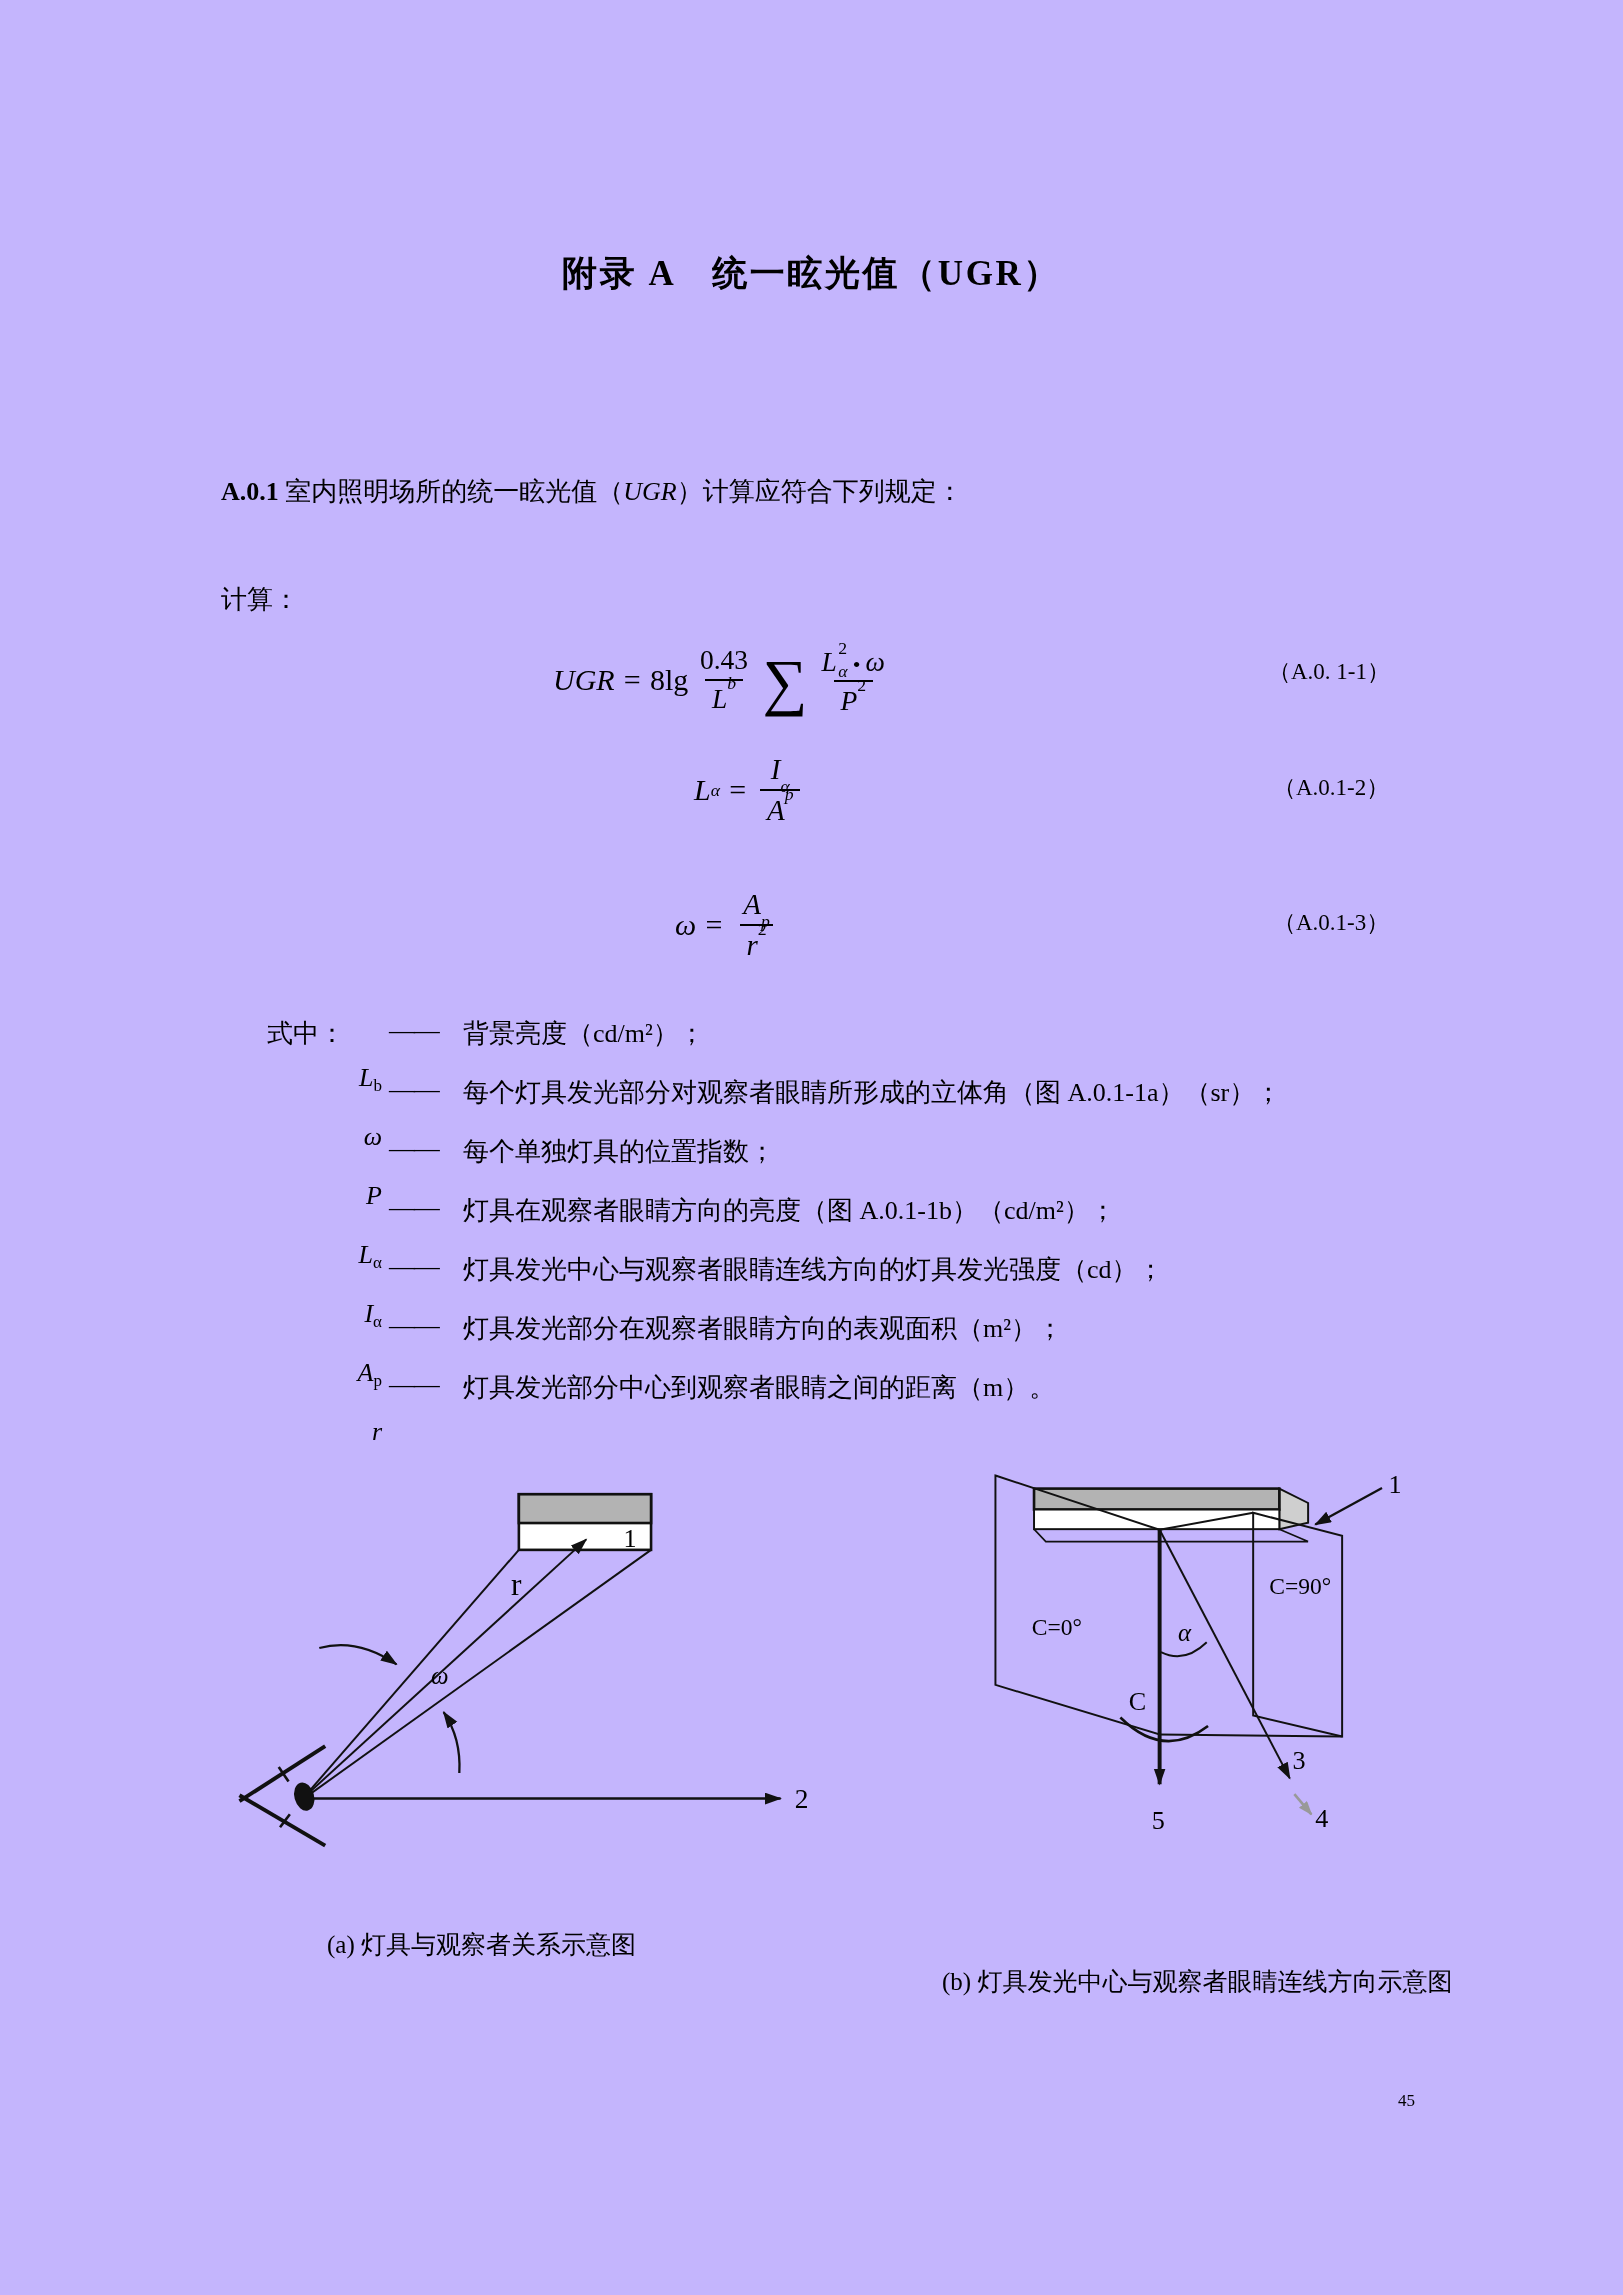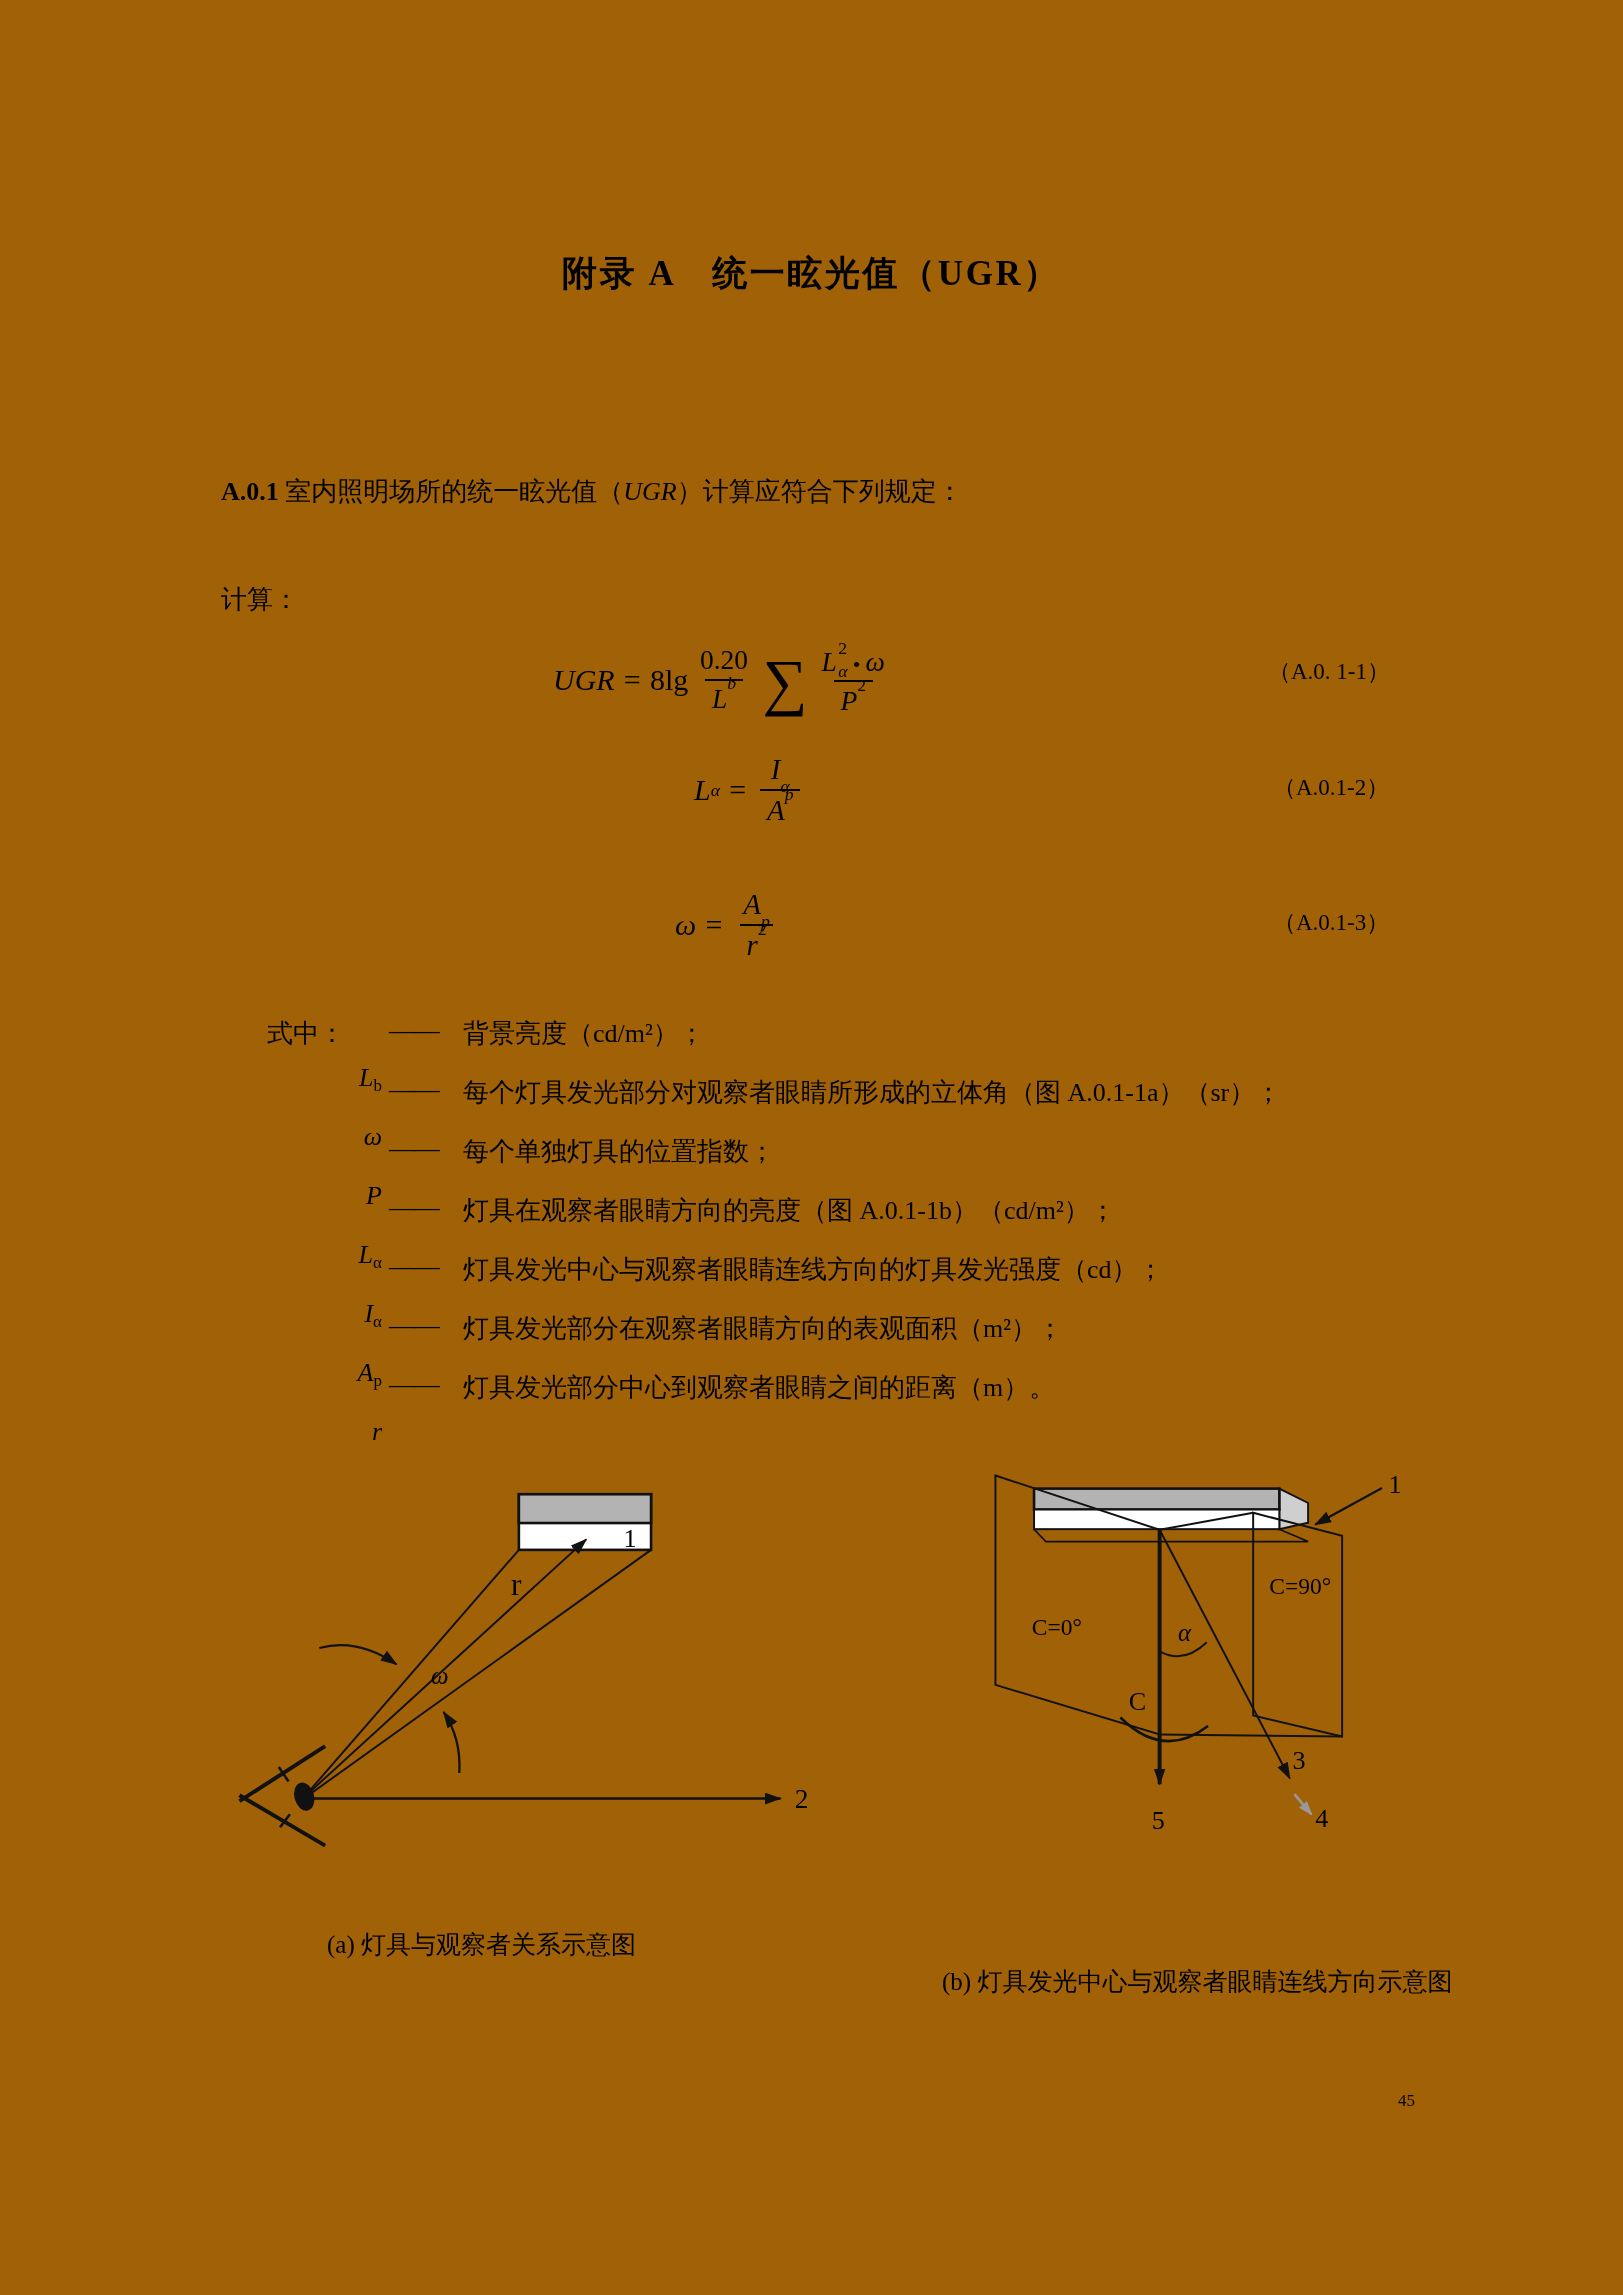--- a/index.html
+++ b/index.html
@@ -1,17 +1,17 @@
 <!DOCTYPE html>
 <html style="font-size:10.5px"><head>
 <meta charset="utf-8">
 <style>
   html,body{margin:0;padding:0;background:#888;}
   .page{
-    position:relative;width:1623px;height:2295px;background:#a16207;
+    position:relative;width:1623px;height:2295px;background:#c4b5fd;
     font-family:"Liberation Serif","DejaVu Serif",serif;color:#000;overflow:hidden;
   }
   .abs{position:absolute;}
   .title{
     position:absolute;top:250px;left:0;width:100%;text-align:center;
     font-size:35px;font-weight:bold;letter-spacing:2.6px;
   }
   .bodytext{font-size:26px;line-height:1.2;white-space:nowrap;}
   .clause-num{font-weight:bold;}
   sup.s2{font-size:17px;vertical-align:super;line-height:0;}
@@ -54,21 +54,21 @@
   </div>
 
 
   <div class="bodytext abs" style="left:221px;top:584px;">计算：</div>
 
   <div class="formula" style="left:553px;top:622px;height:115px;">
     <span>UGR</span>
     <span class="eq">=</span>
     <span class="rm">8lg</span>
     <span class="frac">
-      <span class="num rm">0.20</span>
+      <span class="num rm">0.43</span>
       <span class="den">
           <span>L</span>
           <sub>b</sub>
         </span>
     </span>
     <span class="sum">∑</span>
     <span class="frac">
       <span class="num">
         <span>L</span>
           <span class="stack">

